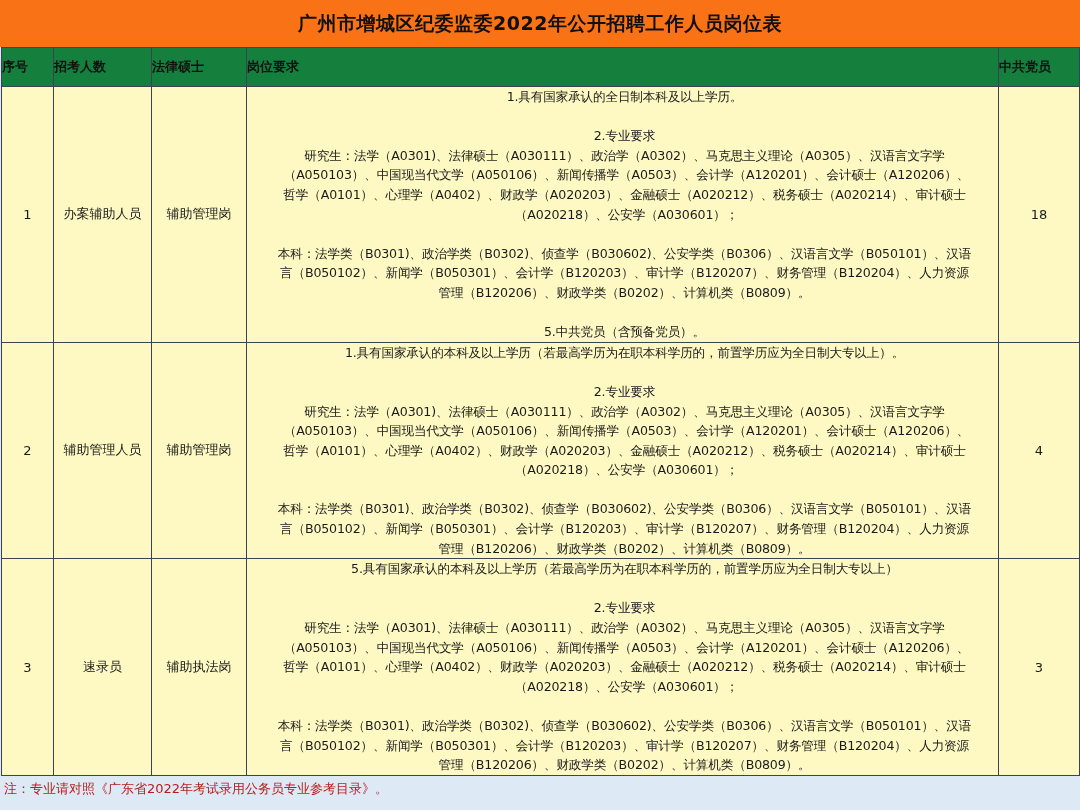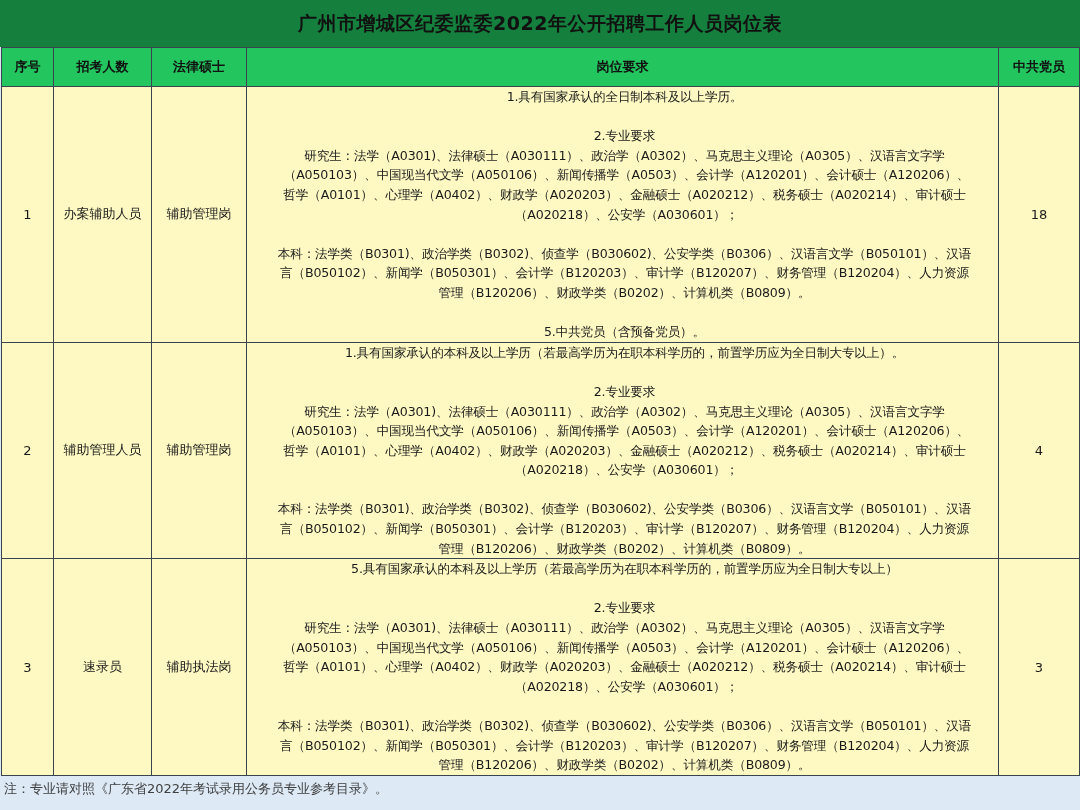--- a/index.html
+++ b/index.html
@@ -5,55 +5,55 @@
   html, body { margin: 0; padding: 0; }
   body {
     width: 1080px; height: 810px; overflow: hidden;
     background: #dde9f5;
     font-family: "DejaVu Sans", "Liberation Sans", sans-serif;
     color: #1a1a1a;
     position: relative;
   }
   .title-bar {
     position: absolute; left: 0; top: 0; width: 1080px; height: 47px;
-    background: #15803d;
+    background: #f97316;
     display: flex; align-items: center; justify-content: center;
     font-size: 19px; font-weight: bold; color: #111;
     letter-spacing: 0.5px;
   }
   table.grid {
     position: absolute; left: 1px; top: 47px;
     border-collapse: collapse;
     table-layout: fixed;
     width: 1078px;
   }
   table.grid td, table.grid th {
     border: 1.5px solid #3a4450;
     padding: 0;
     font-size: 13px;
   }
   table.grid th {
     height: 38px;
-    background: #22c55e;
+    background: #15803d;
     font-weight: bold;
     font-size: 13px;
-    text-align: center;
+    text-align: left;
     color: #111;
   }
   table.grid td { background: #fef9c3; text-align: center; vertical-align: middle; }
   td.req { text-align: left; vertical-align: top; padding-left: 4px !important; }
   .req-line {
     height: 19.6px; line-height: 19.6px; white-space: nowrap;
     font-size: 12.6px; letter-spacing: -0.15px;
   }
   .req-line.indent { padding-left: 4px; }
   td.count { font-weight: normal; }
   .footnote {
     position: absolute; left: 4px; top: 780px;
-    font-size: 13px; color: #404040;
+    font-size: 13px; color: #b91c1c;
   }
 </style>
 </head>
 <body>
 
 <div class="title-bar">广州市增城区纪委监委2022年公开招聘工作人员岗位表</div>
 
 <table class="grid">
   <colgroup>
     <col style="width:52px">

